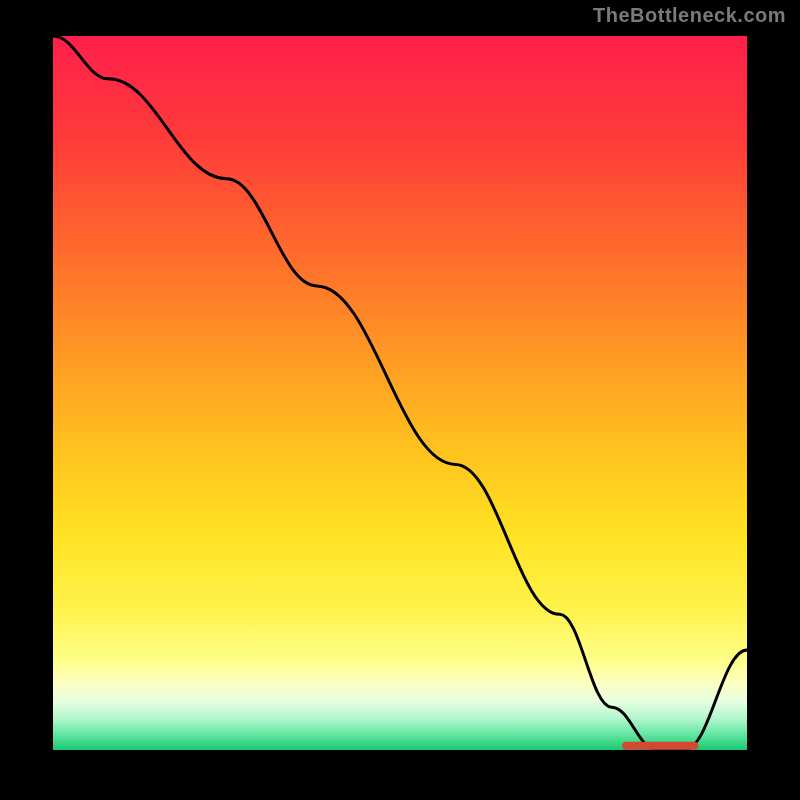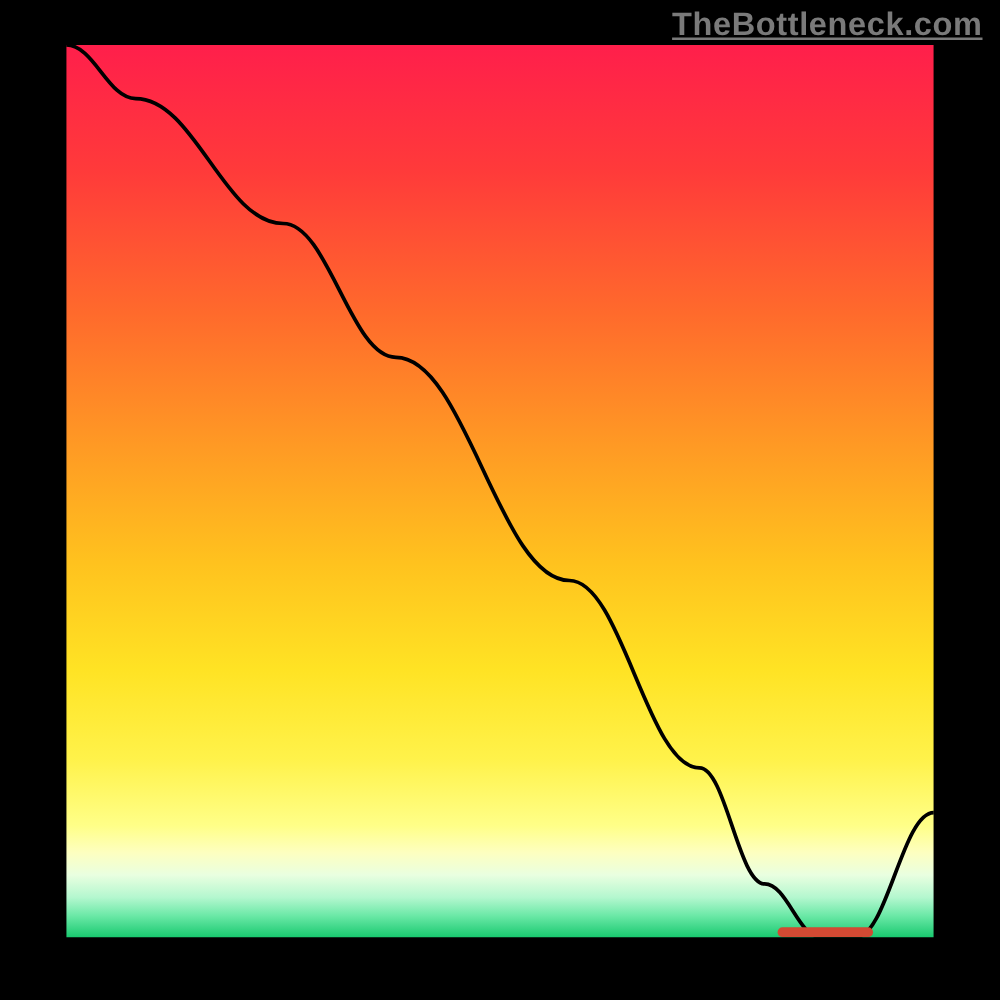--- a/index.html
+++ b/index.html
@@ -14,25 +14,24 @@
   .wrap {
     position: relative;
     width: 800px;
     height: 800px;
   }
   .attribution {
     position: absolute;
     top: 4px;
     right: 14px;
     color: #7a7a7a;
-    font-size: 26px;
+    font-size: 20px;
     font-weight: 600;
     letter-spacing: 0.5px;
     user-select: none;
-    text-decoration: underline;
   }
   .plot-frame {
     position: absolute;
     left: 50px;
     top: 33px;
     width: 700px;
     height: 720px;
     box-sizing: border-box;
     border: 3px solid #000; 
   }

